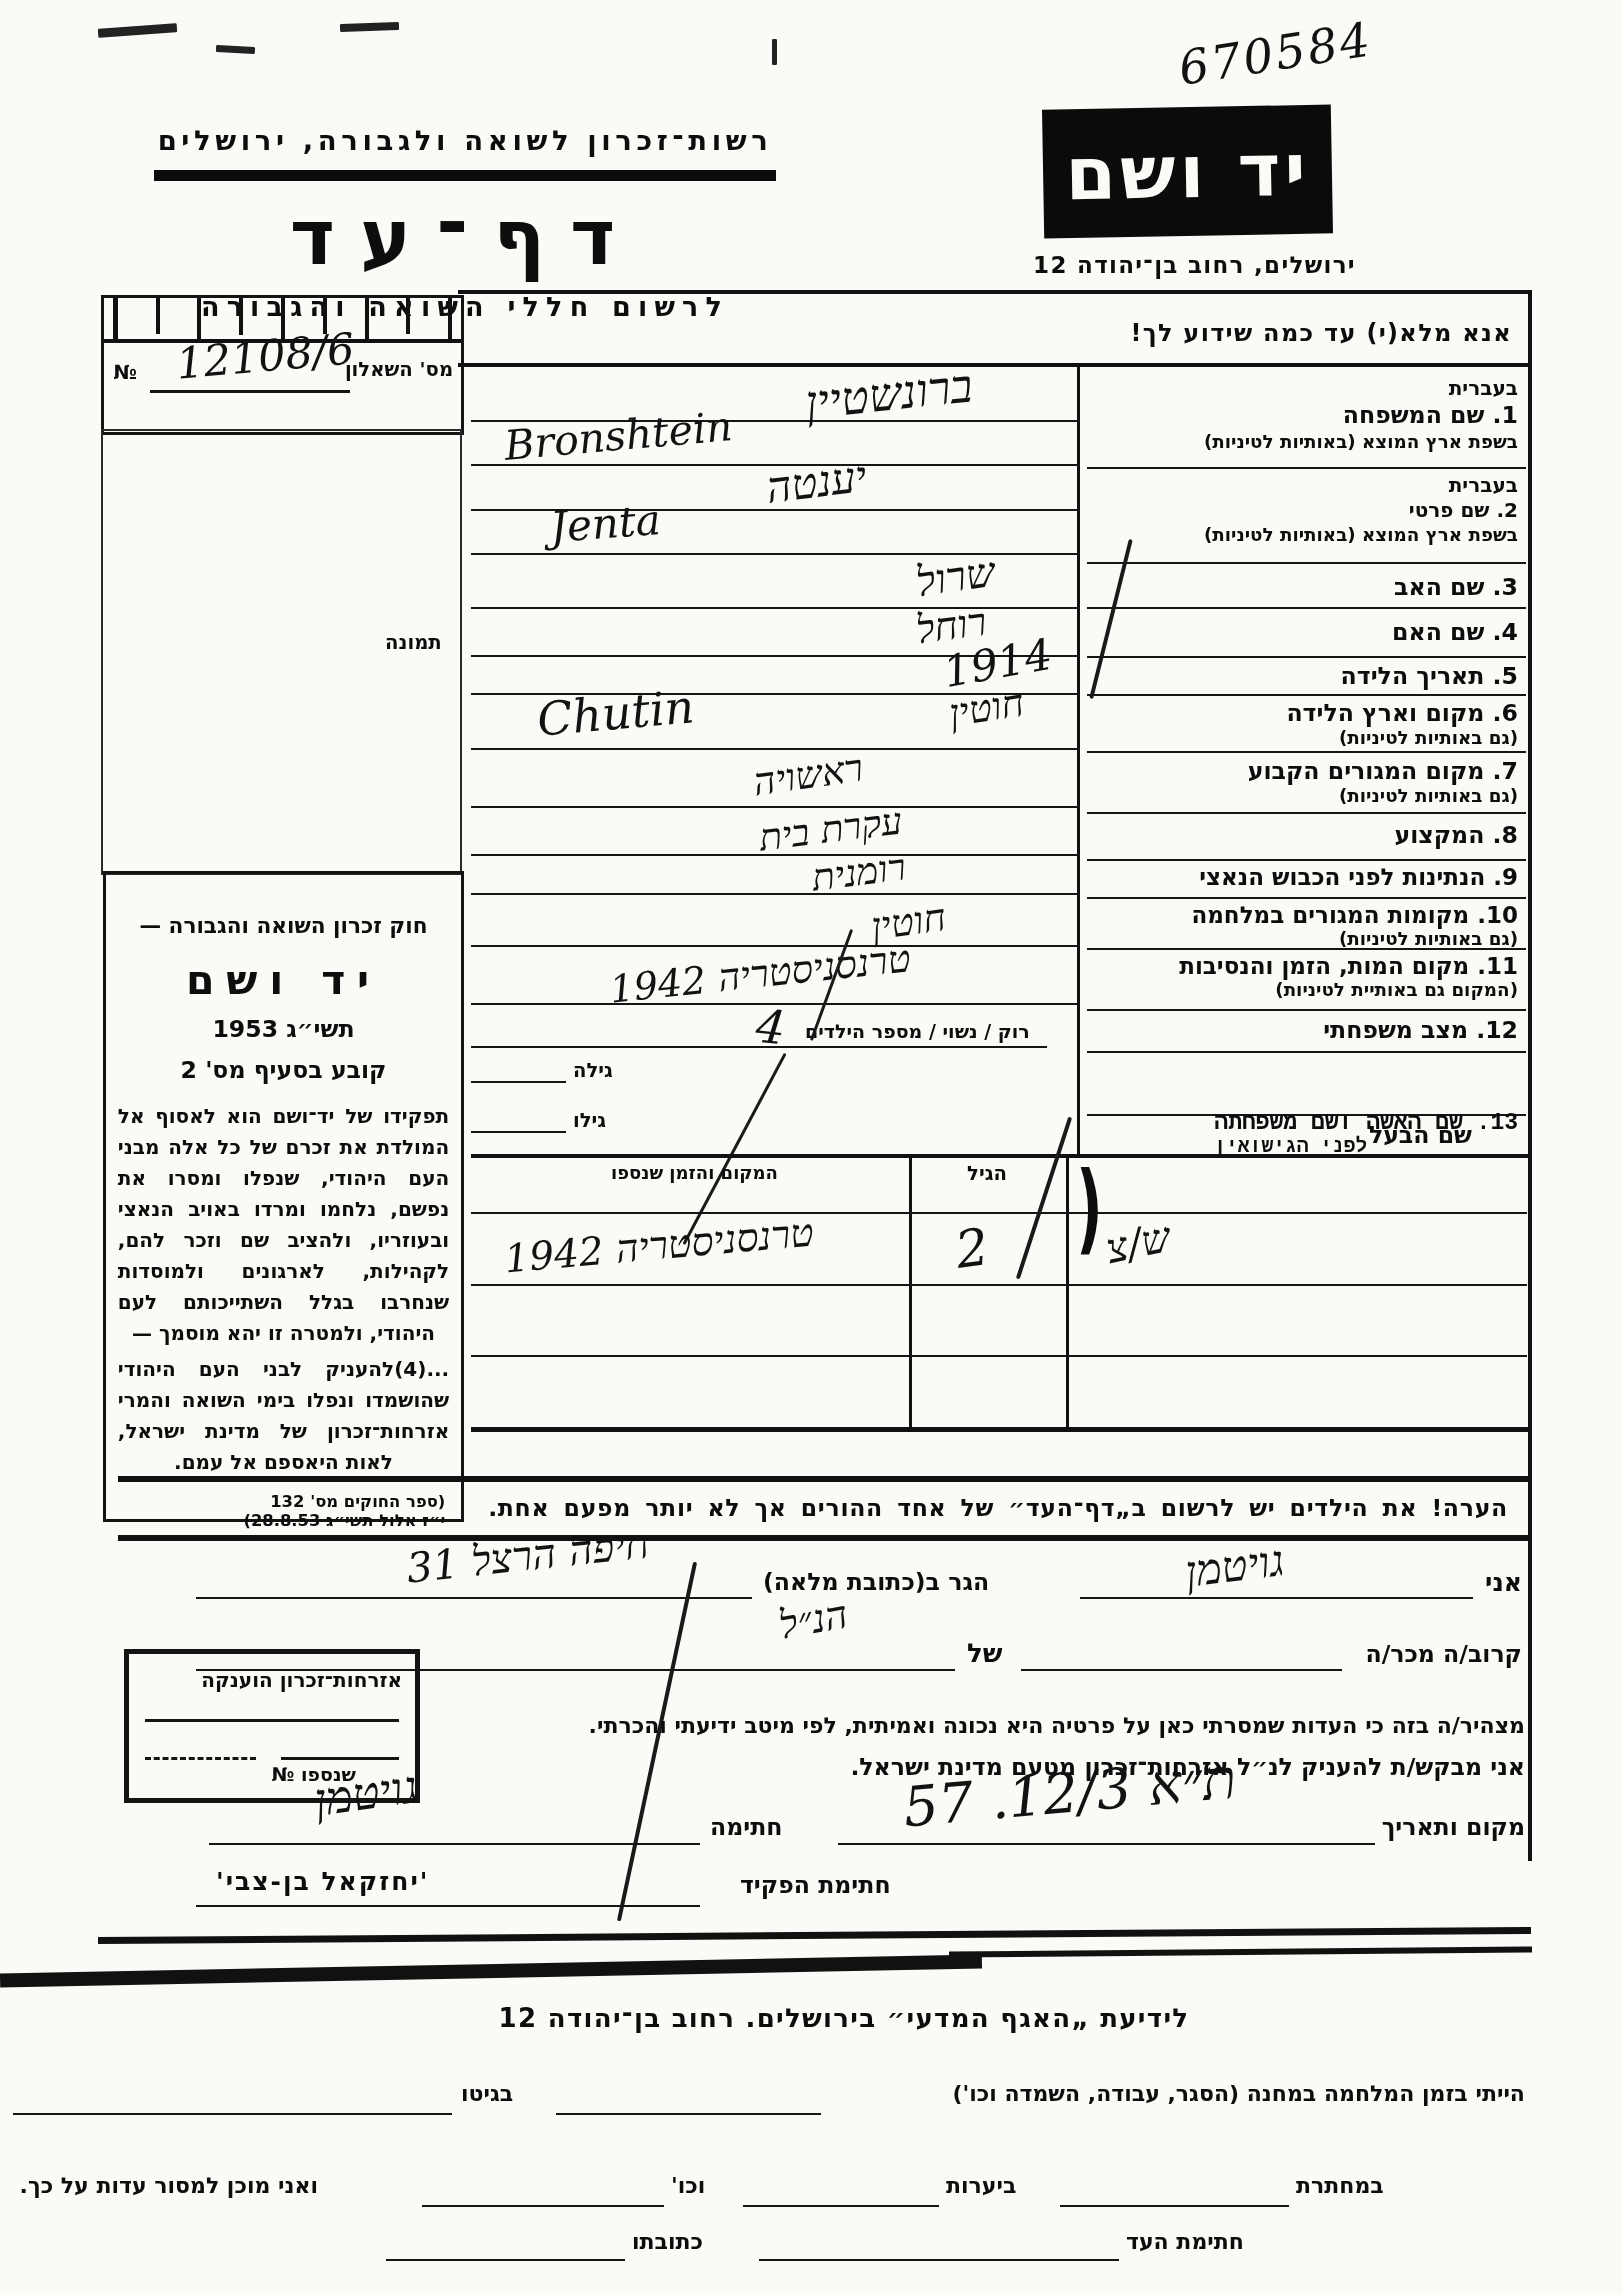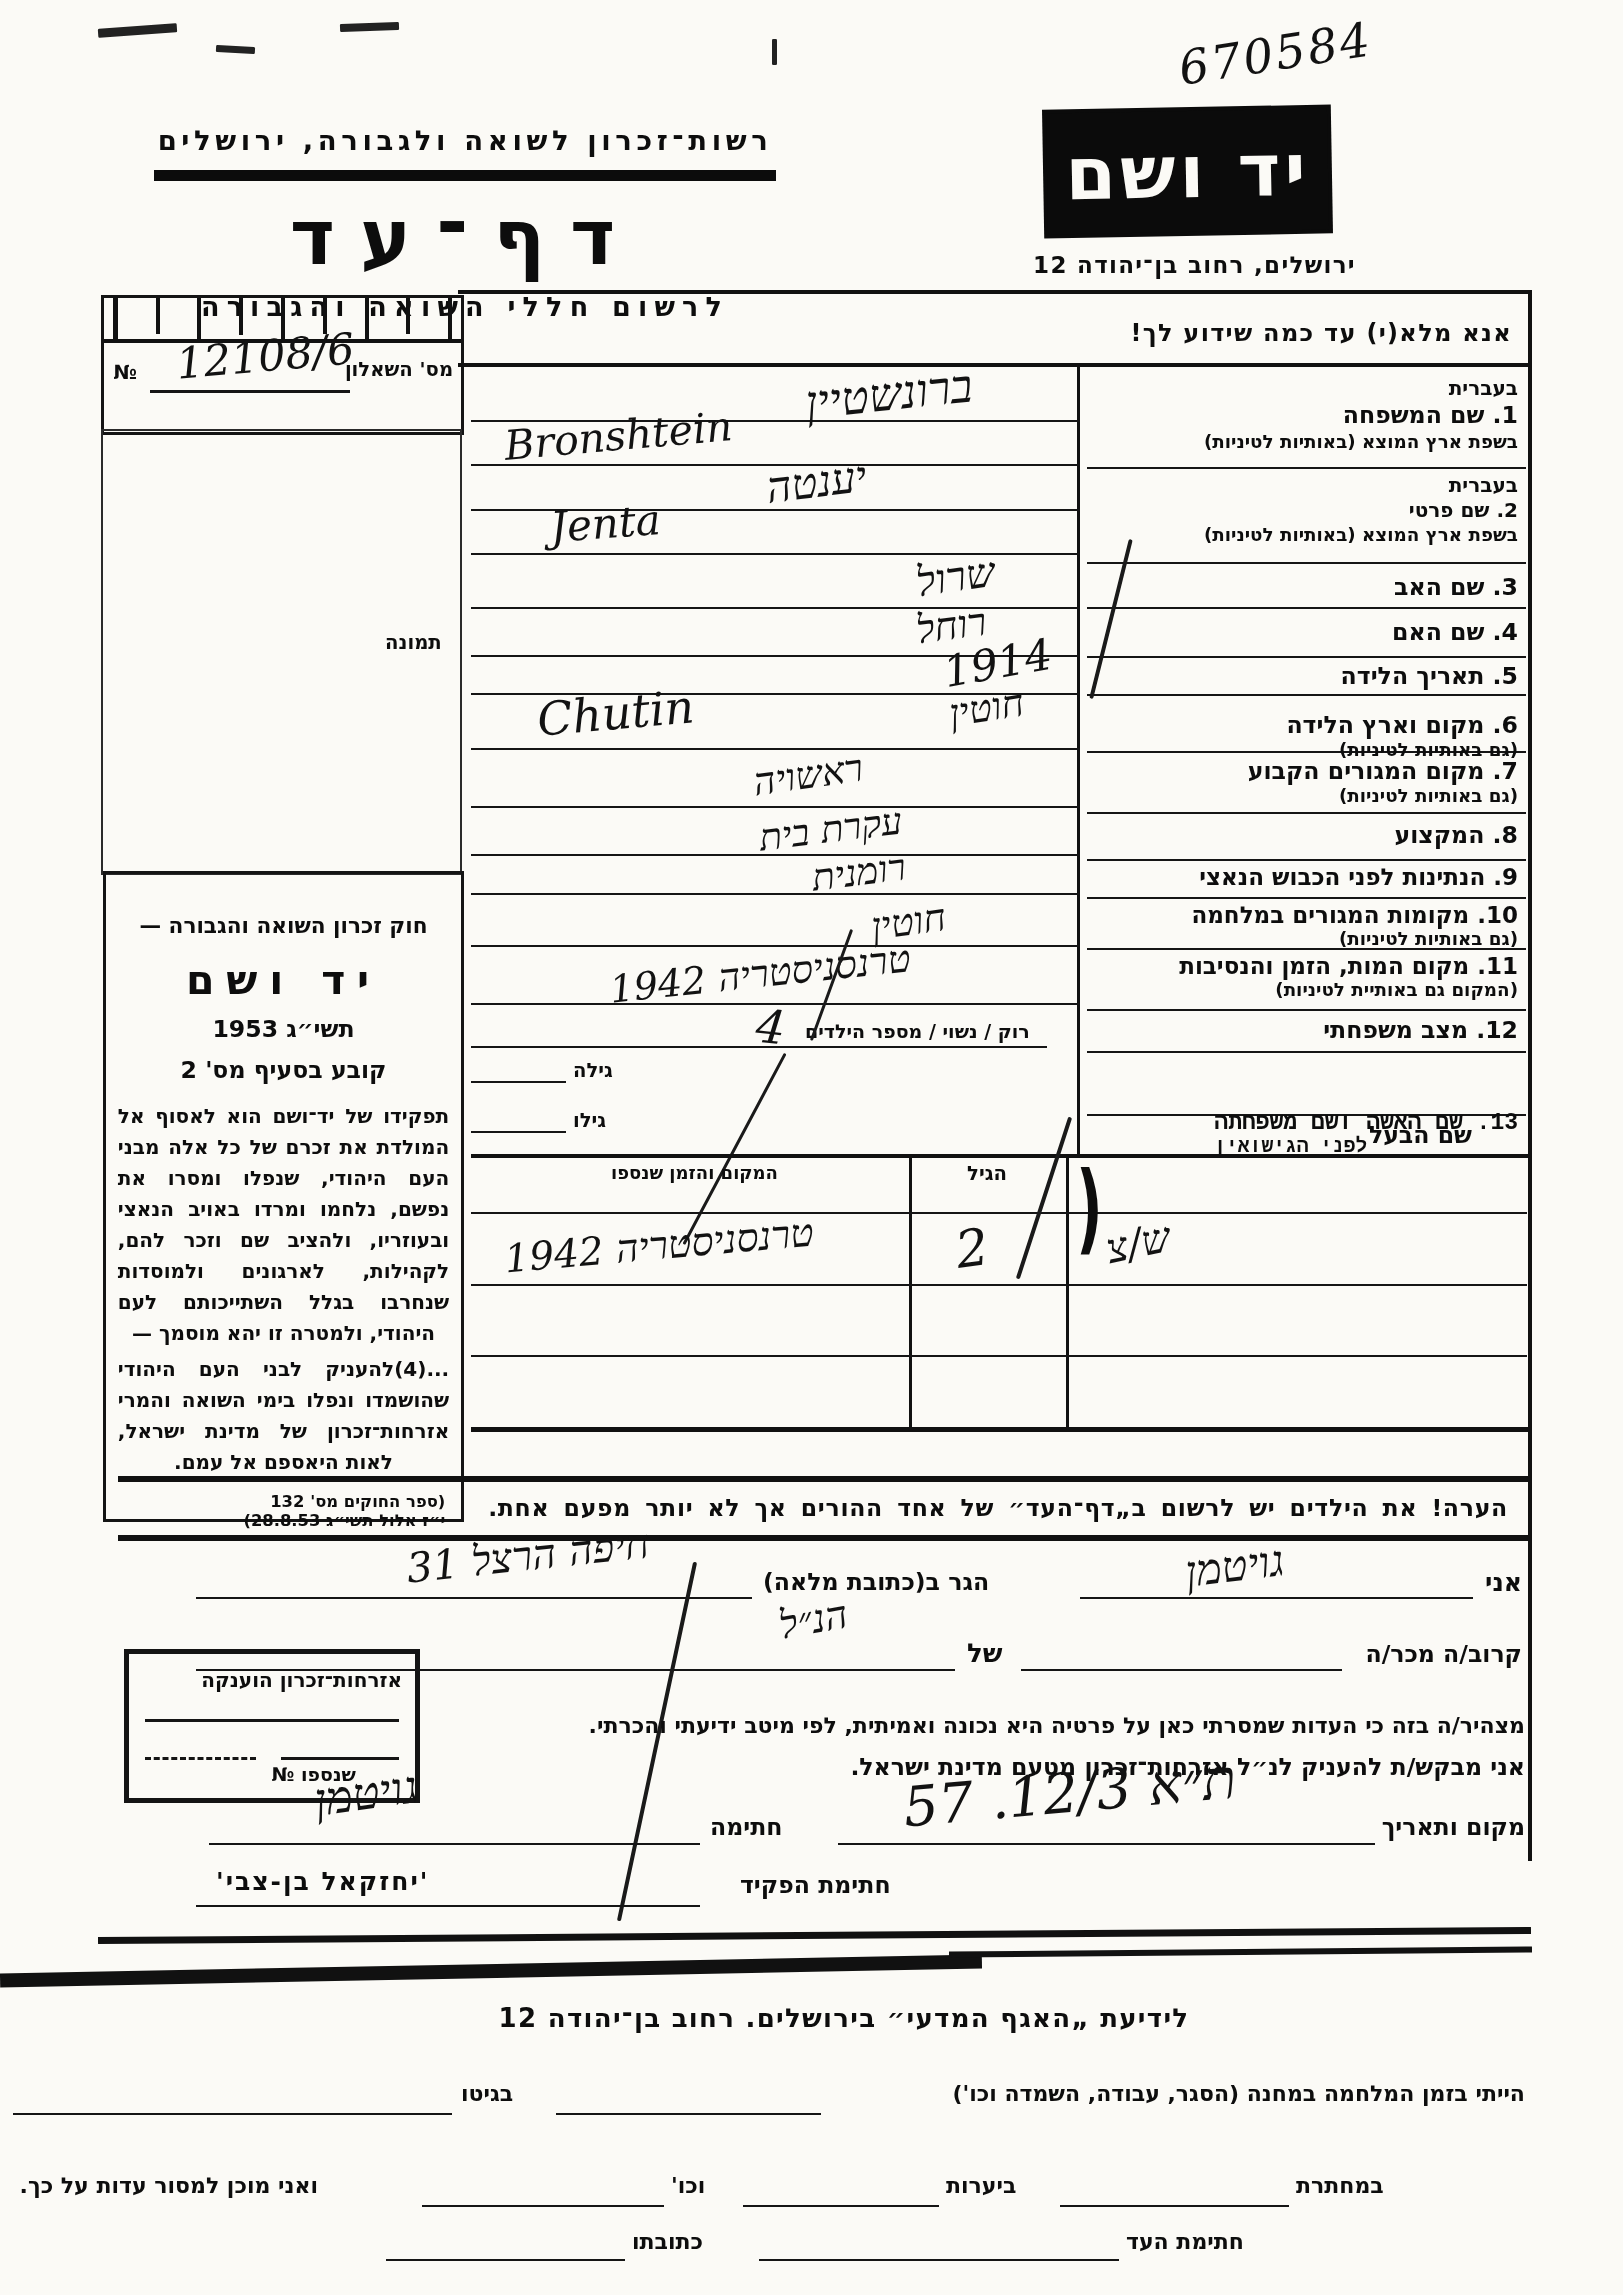--- a/index.html
+++ b/index.html
@@ -112,21 +112,21 @@
   </div>
   <div class="abs" style="right:105px;top:473px;text-align:right;">
     <div class="sub" style="font-size:20px;">בעברית</div>
     <div class="lbl" style="font-size:20px;margin-top:1.3px;">2. שם פרטי</div>
     <div class="sub" style="font-size:18.3px;margin-top:1.3px;">בשפת ארץ המוצא (באותיות לטיניות)</div>
   </div>
   <div class="lbl abs" style="right:105px;top:573px;font-size:23.6px;">3. שם האב</div>
   <div class="lbl abs" style="right:105px;top:618px;font-size:23.6px;">4. שם האם</div>
   <div class="lbl abs" style="right:105px;top:662px;font-size:23.6px;">5. תאריך הלידה</div>
   <div class="abs" style="right:105px;top:699px;text-align:right;">
-    <div class="lbl" style="font-size:23.6px;margin-top:12px;">6. מקום וארץ הלידה</div>
+    <div class="lbl" style="font-size:23.6px;">6. מקום וארץ הלידה</div>
     <div class="sub" style="font-size:18.3px;">(גם באותיות לטיניות)</div>
   </div>
   <div class="abs" style="right:105px;top:757px;text-align:right;">
     <div class="lbl" style="font-size:23.6px;">7. מקום המגורים הקבוע</div>
     <div class="sub" style="font-size:18.3px;">(גם באותיות לטיניות)</div>
   </div>
   <div class="lbl abs" style="right:105px;top:821px;font-size:23.6px;">8. המקצוע</div>
   <div class="lbl abs" style="right:105px;top:864px;font-size:23px;">9. הנתינות לפני הכבוש הנאצי</div>
   <div class="abs" style="right:105px;top:902px;text-align:right;">
     <div class="lbl" style="font-size:23px;">10. מקומות המגורים במלחמה</div>

